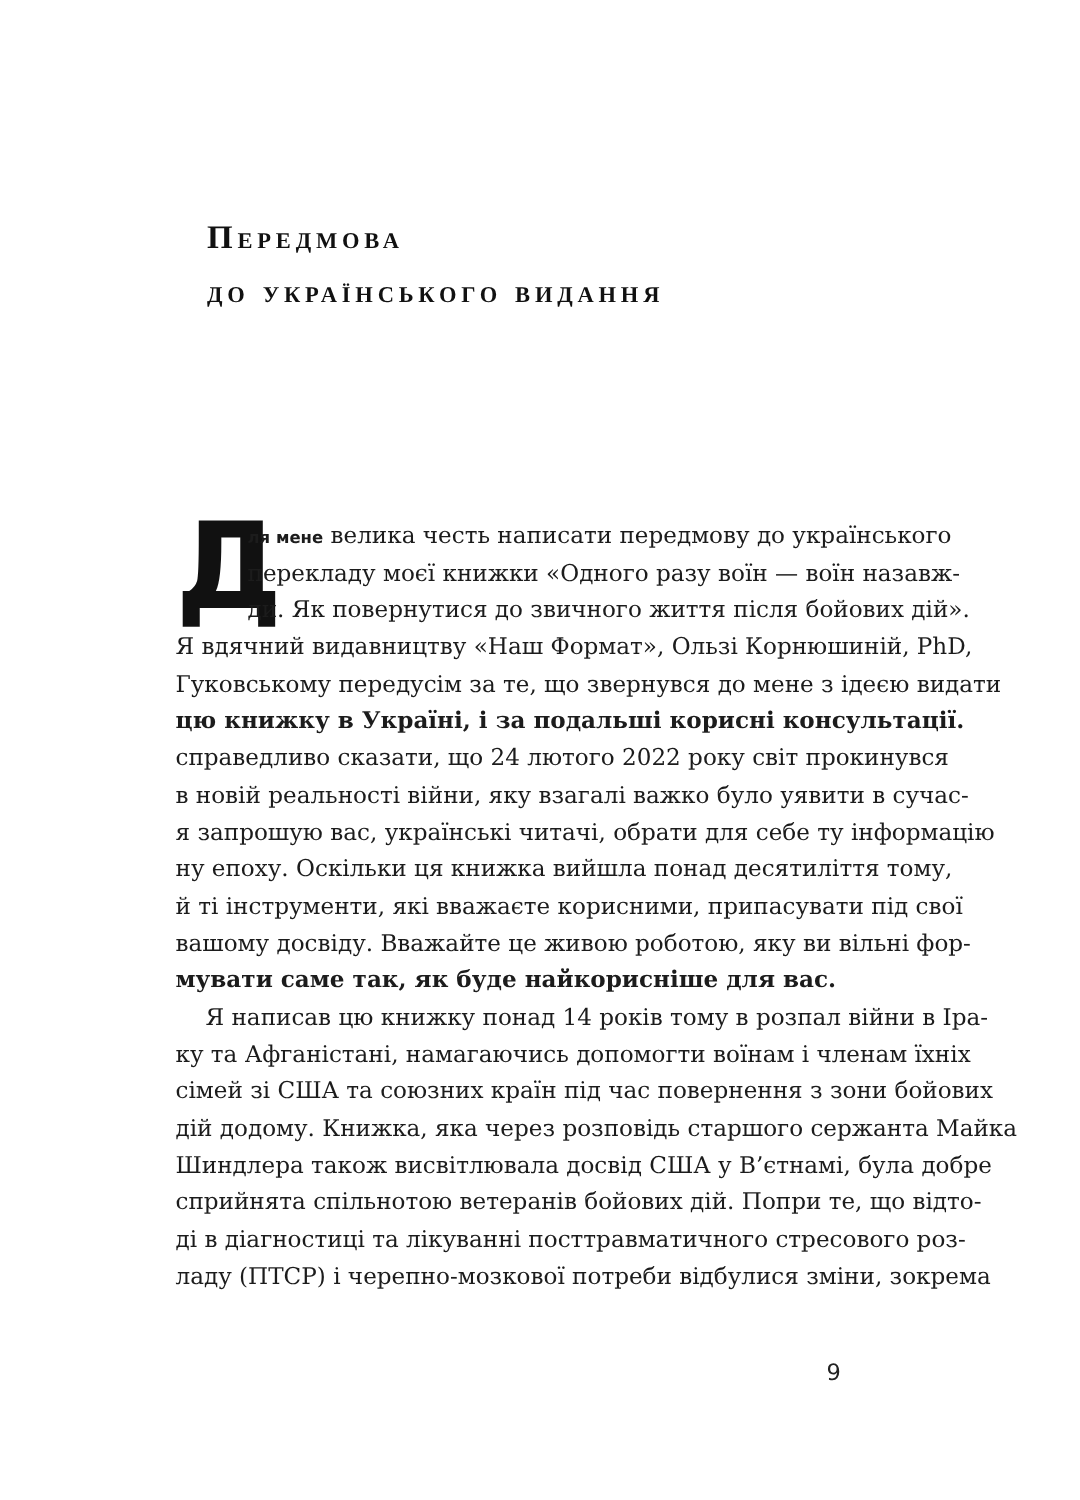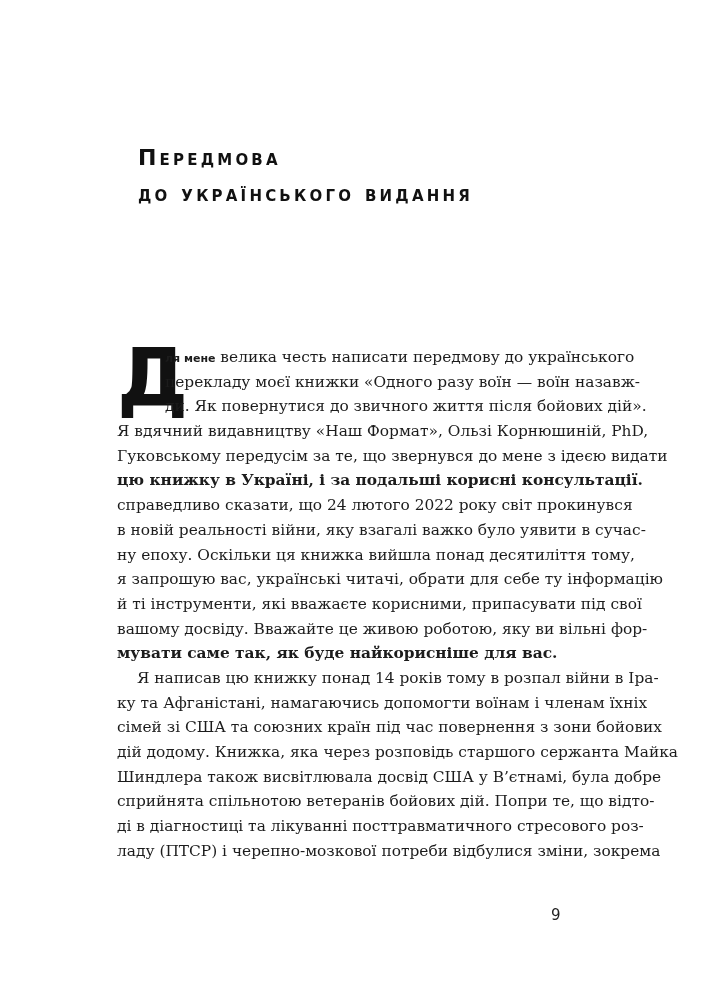--- a/index.html
+++ b/index.html
@@ -3,21 +3,21 @@
 <meta charset="utf-8">
 <style>
   html, body { margin: 0; padding: 0; background: #ffffff; }
   body { width: 720px; height: 1000px; position: relative; overflow: hidden; color: #1a1a1a; }
   .title {
     position: absolute; left: 138px; top: 140px;
     font-family: "DejaVu Sans", sans-serif; font-weight: bold;
     font-size: 22px; letter-spacing: 3.2px; line-height: 36px; color: #111;
     font-variant: small-caps;
   }
-  .title .line { display: block; white-space: nowrap; }
+  .title .line { display: block; white-space: nowrap; font-family: Liberation Serif, serif; }
   .body {
     position: absolute; left: 117px; top: 345px; width: 489px;
     font-family: "DejaVu Serif", serif; font-size: 15.4px; line-height: 24.7px;
     color: #1c1c1c;
   }
   .ln { display: block; white-space: nowrap; text-align: justify; text-align-last: justify; height: 24.7px; overflow: visible; }
   .ln.last { text-align-last: left; font-weight: bold; }
   .ln.indent { padding-left: 20px; }
   .ln.dc { padding-left: 48px; }
   .dropcap {
@@ -42,22 +42,22 @@
 
 <div class="body">
   <span class="ln dc"><span class="lead">ля мене</span><span> велика честь написати передмову до українського</span></span>
   <span class="ln dc">перекладу моєї книжки «Одного разу воїн — воїн назавж-</span>
   <span class="ln dc">ди. Як повернутися до звичного життя після бойових дій».</span>
   <span class="ln">Я вдячний видавництву «Наш Формат», Ользі Корнюшиній, PhD,</span>
   <span class="ln">Гуковському передусім за те, що звернувся до мене з ідеєю видати</span>
   <span class="ln last">цю книжку в Україні, і за подальші корисні консультації.</span>
   <span class="ln">справедливо сказати, що 24 лютого 2022 року світ прокинувся</span>
   <span class="ln">в новій реальності війни, яку взагалі важко було уявити в сучас-</span>
+  <span class="ln">я запрошую вас, українські читачі, обрати для себе ту інформацію</span>
   <span class="ln">ну епоху. Оскільки ця книжка вийшла понад десятиліття тому,</span>
-  <span class="ln">я запрошую вас, українські читачі, обрати для себе ту інформацію</span>
   <span class="ln">й ті інструменти, які вважаєте корисними, припасувати під свої</span>
   <span class="ln">вашому досвіду. Вважайте це живою роботою, яку ви вільні фор-</span>
   <span class="ln last">мувати саме так, як буде найкорисніше для вас.</span>
   <span class="ln indent">Я написав цю книжку понад 14 років тому в розпал війни в Іра-</span>
   <span class="ln">ку та Афганістані, намагаючись допомогти воїнам і членам їхніх</span>
   <span class="ln">сімей зі США та союзних країн під час повернення з зони бойових</span>
   <span class="ln">дій додому. Книжка, яка через розповідь старшого сержанта Майка</span>
   <span class="ln">Шиндлера також висвітлювала досвід США у В’єтнамі, була добре</span>
   <span class="ln">сприйнята спільнотою ветеранів бойових дій. Попри те, що відто-</span>
   <span class="ln">ді в діагностиці та лікуванні посттравматичного стресового роз-</span>

